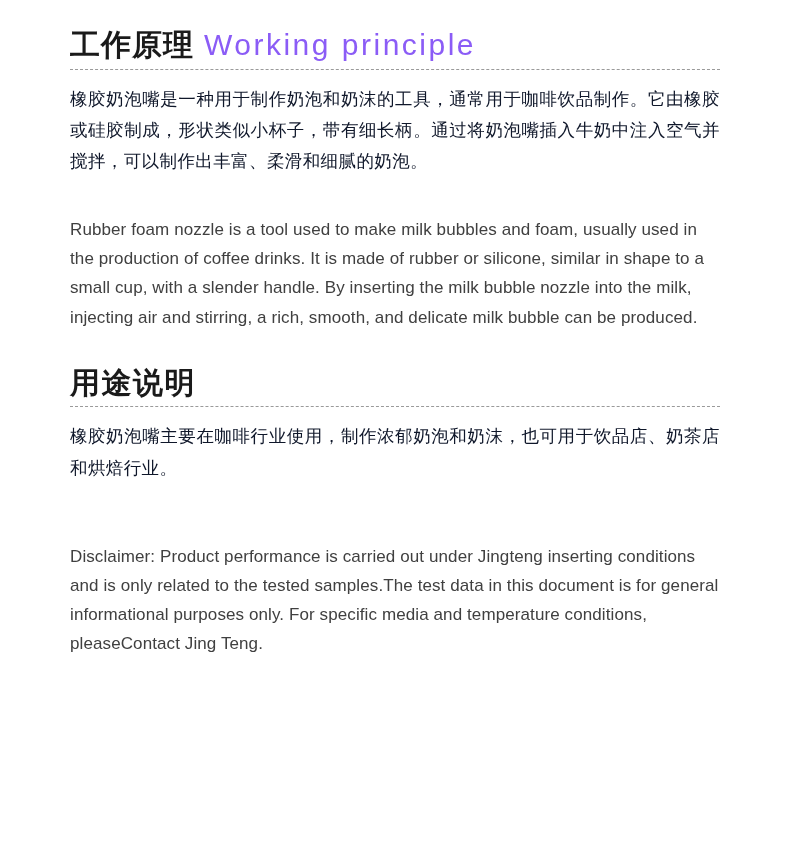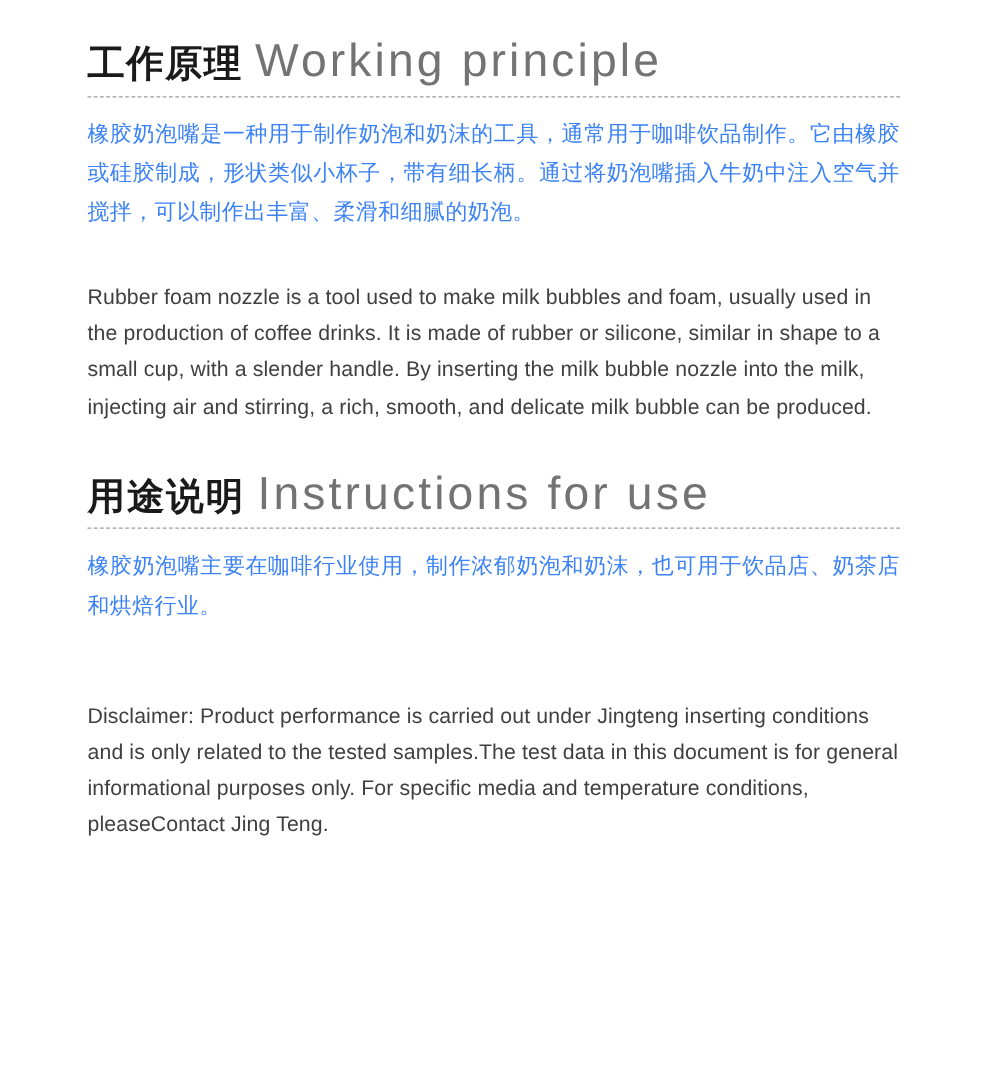--- a/index.html
+++ b/index.html
@@ -33,38 +33,38 @@
     white-space: nowrap;
   }
   .heading-cn {
     font-size: 30px;
     font-weight: bold;
     letter-spacing: 1px;
     color: #1a1a1a;
     line-height: 1.15;
   }
   .heading-en {
-    font-size: 37px;
+    font-size: 30px;
     font-weight: 400;
     letter-spacing: 2.5px;
-    color: #737373;
+    color: #8b5cf6;
     line-height: 1.15;
   }
   .divider {
     border: 0;
     border-top: 1px dashed #9a9a9a;
     margin: 0 0 14px 0;
     height: 0;
   }
   p.body-cn {
     font-size: 17.5px;
     line-height: 1.78;
     letter-spacing: 0.4px;
     margin: 0 0 4px 0;
-    color: #3b82f6;
+    color: #0f172a;
     text-align: justify;
   }
   p.body-en {
     font-size: 17px;
     line-height: 1.72;
     letter-spacing: 0.1px;
     margin: 0 0 4px 0;
     color: #404040;
   }
   .gap-lg { height: 34px; }
@@ -84,21 +84,20 @@
     </div>
     <hr class="divider">
     <p class="body-cn">橡胶奶泡嘴是一种用于制作奶泡和奶沫的工具，通常用于咖啡饮品制作。它由橡胶或硅胶制成，形状类似小杯子，带有细长柄。通过将奶泡嘴插入牛奶中注入空气并搅拌，可以制作出丰富、柔滑和细腻的奶泡。</p>
     <div class="gap-lg"></div>
     <p class="body-en">Rubber foam nozzle is a tool used to make milk bubbles and foam, usually used in the production of coffee drinks. It is made of rubber or silicone, similar in shape to a small cup, with a slender handle. By inserting the milk bubble nozzle into the milk, injecting air and stirring, a rich, smooth, and delicate milk bubble can be produced.</p>
   </div>
 
   <div class="section section-2">
     <div class="section-heading">
       <span class="heading-cn heading-2-cn">用途说明</span>
-      <span class="heading-en">Instructions for use</span>
     </div>
     <hr class="divider">
     <p class="body-cn">橡胶奶泡嘴主要在咖啡行业使用，制作浓郁奶泡和奶沫，也可用于饮品店、奶茶店和烘焙行业。</p>
     <div class="gap-md"></div>
     <div class="gap-md"></div>
     <div class="gap-md"></div>
     <p class="body-en">Disclaimer: Product performance is carried out under Jingteng inserting conditions and is only related to the tested samples.The test data in this document is for general informational purposes only. For specific media and temperature conditions, pleaseContact Jing Teng.</p>
   </div>
 
 </div>

